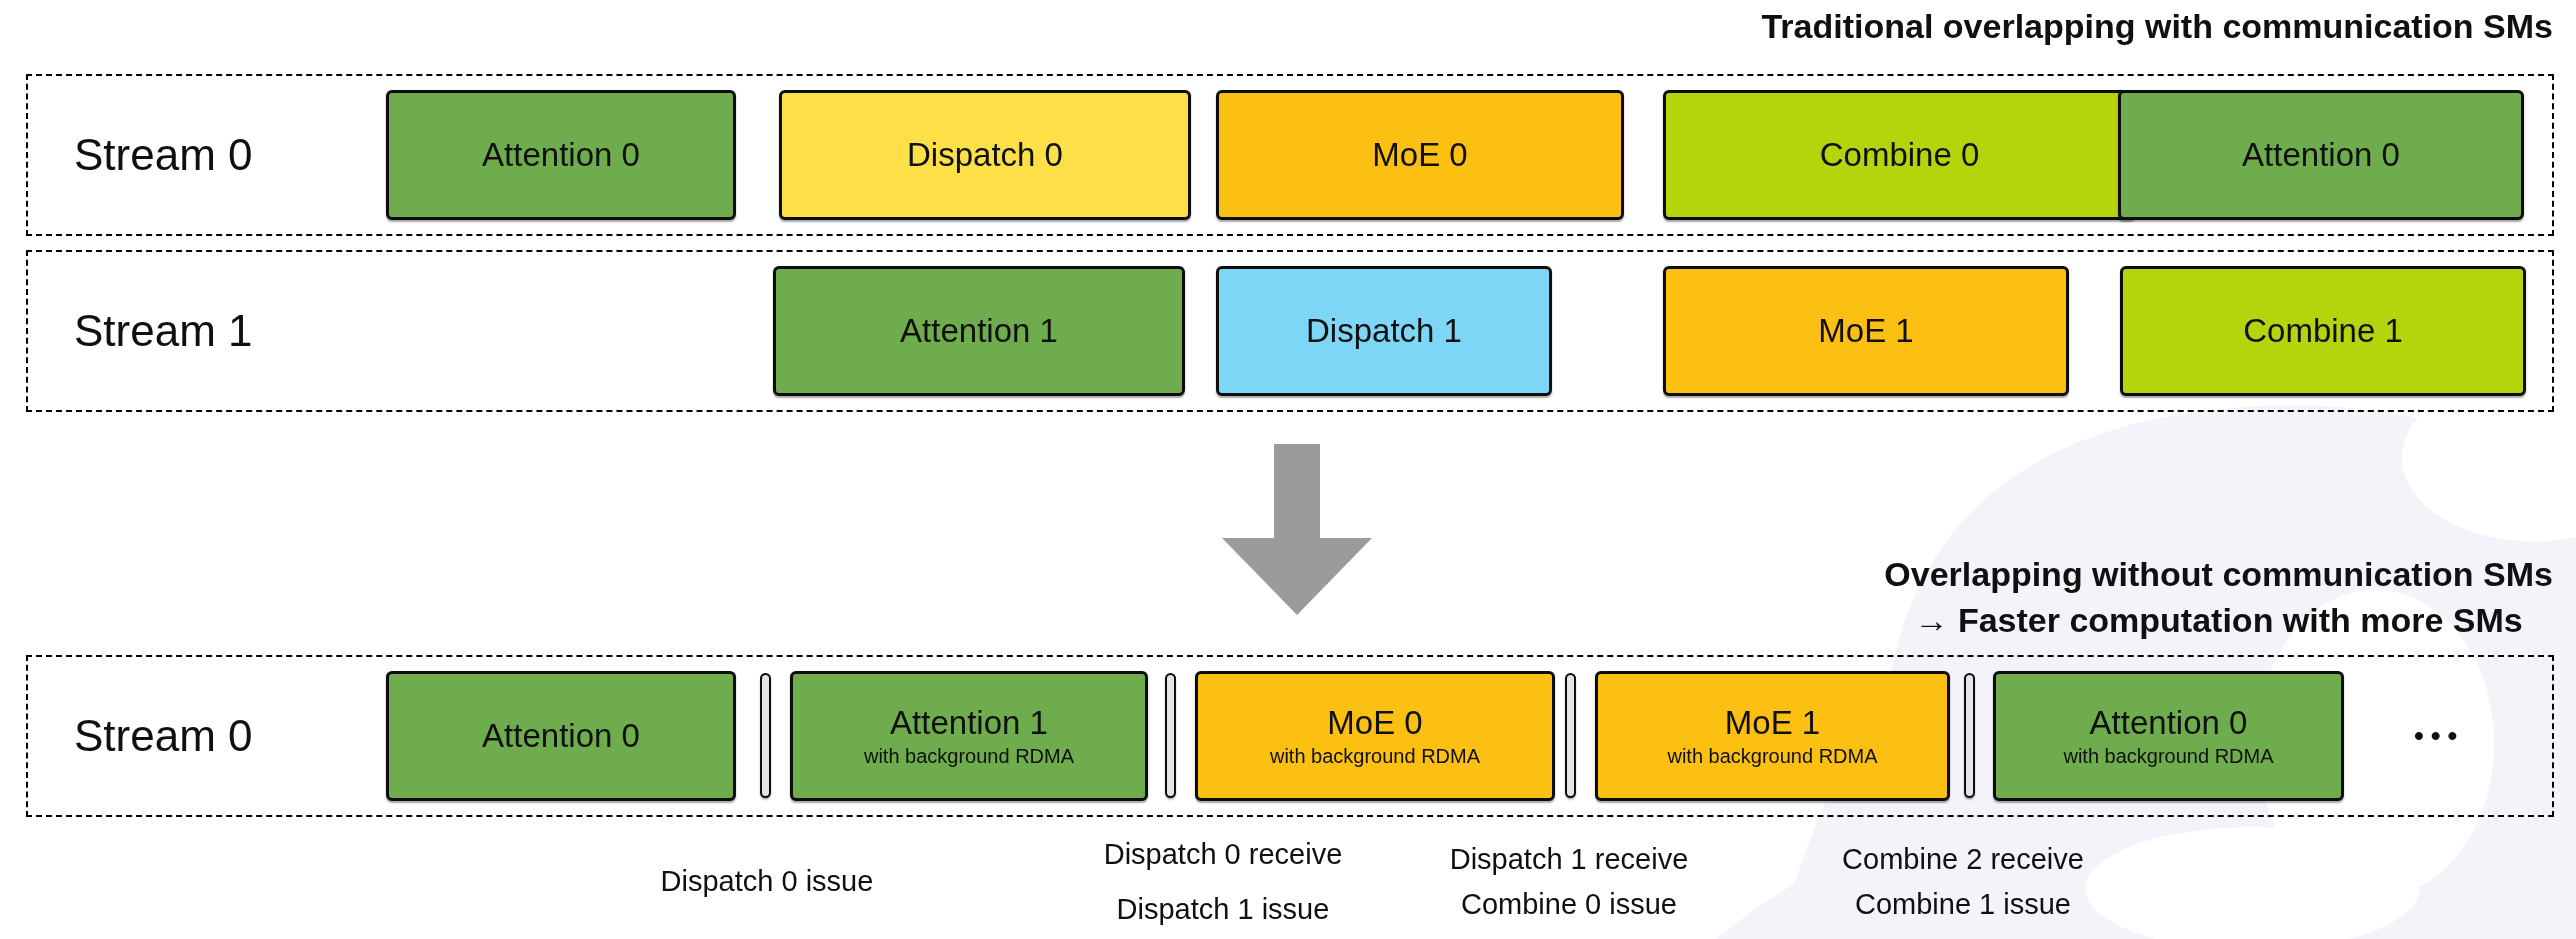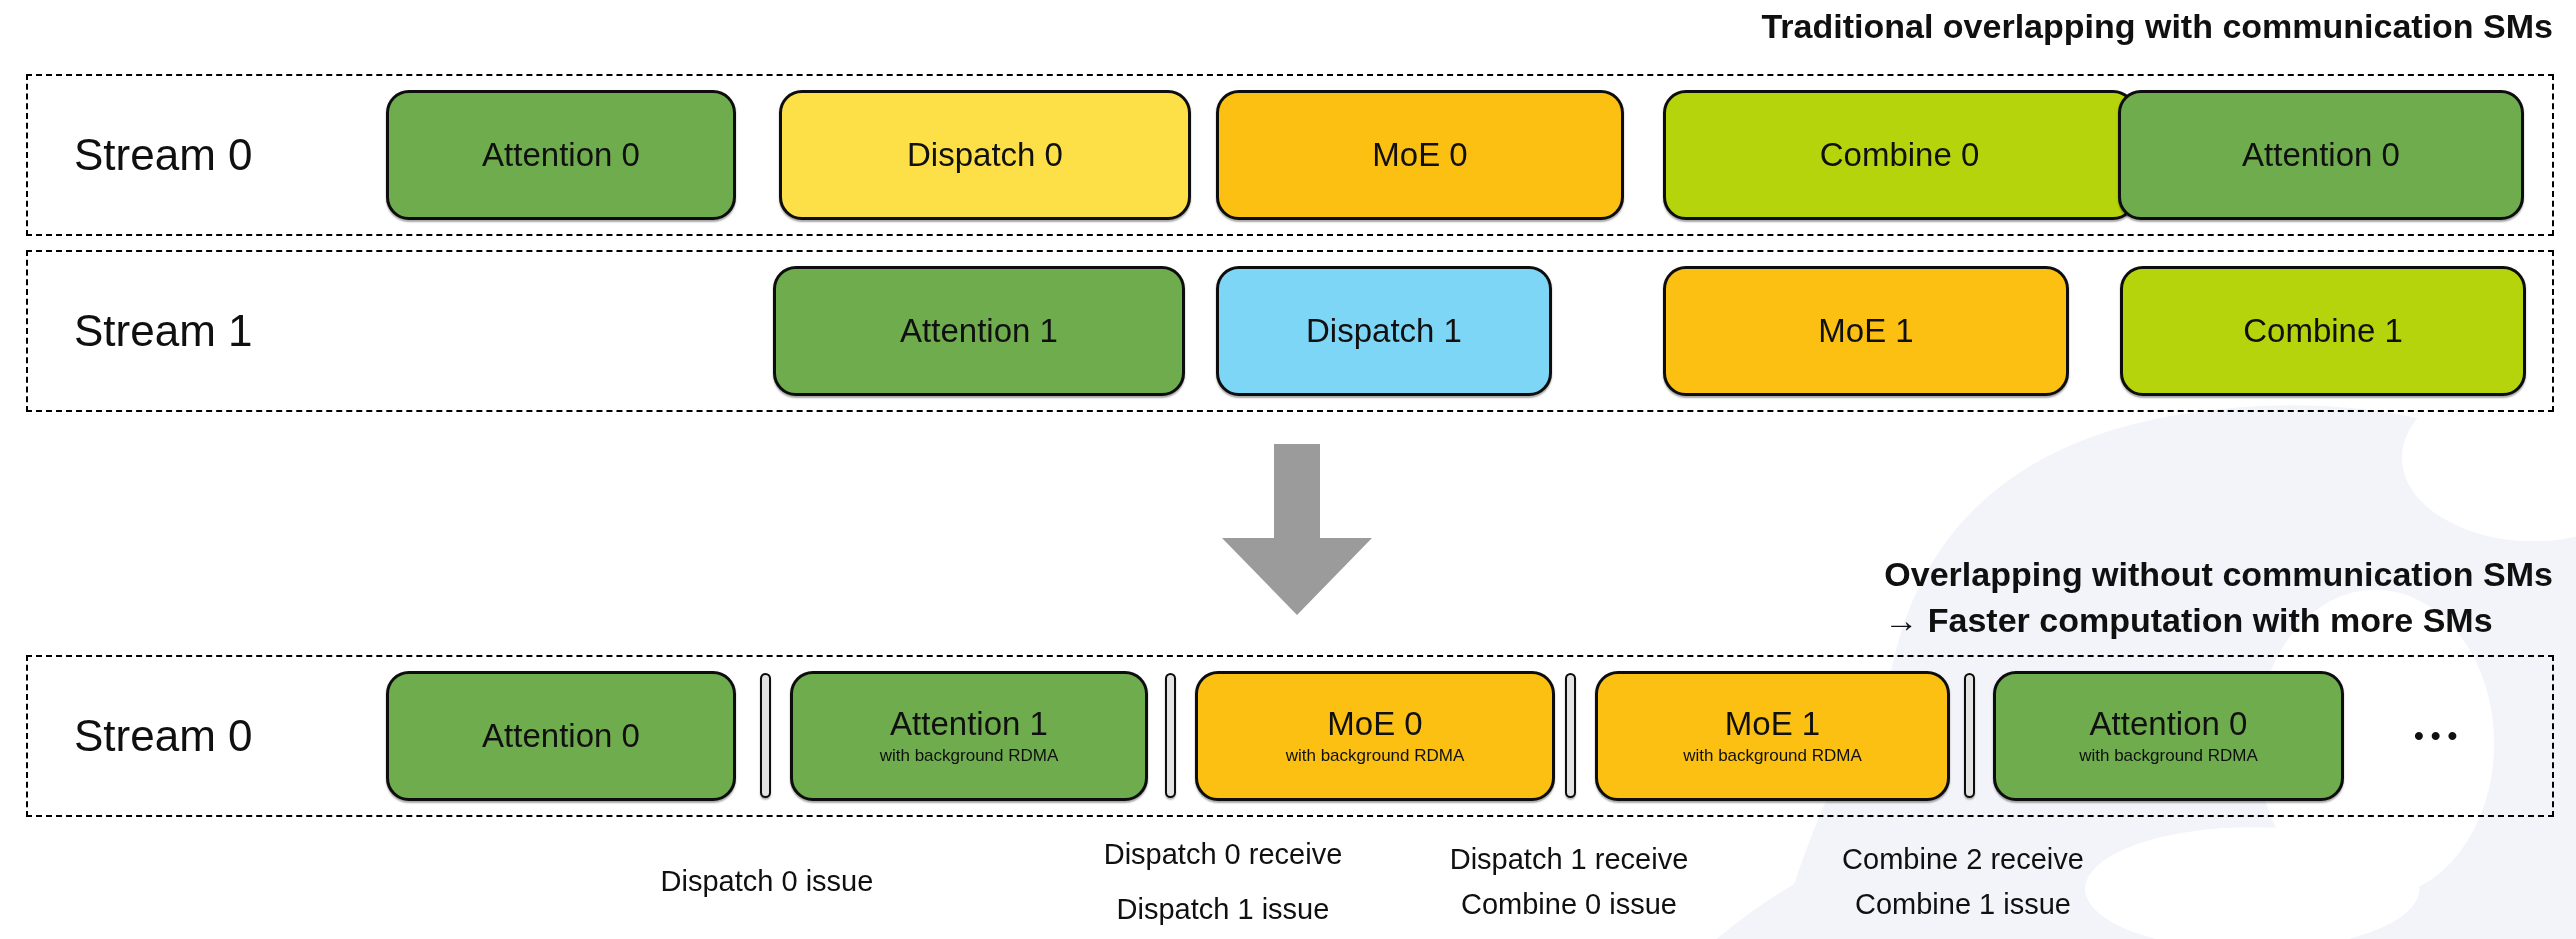--- a/index.html
+++ b/index.html
@@ -1,39 +1,39 @@
 <!DOCTYPE html>
 <html style="font-size:14px"><head>
 <meta charset="utf-8">
 <style>
   html,body { margin:0; padding:0; background:#ffffff; }
   body { font-family:"Liberation Sans", sans-serif; color:#101010; }
   .canvas { position:relative; width:2576px; height:940px; background:#ffffff; overflow:hidden; }
 
   .watermark { position:absolute; left:0; top:0; z-index:0; }
 
-  .title { position:absolute; right:23px; font-weight:700; font-size:34px; text-align:left; z-index:3; }
+  .title { position:absolute; right:23px; font-weight:700; font-size:34px; text-align:center; z-index:3; }
   .title-top { top:7px; }
   .title-bottom { top:551px; line-height:46px; }
 
   .stream-box { position:absolute; left:26px; width:2528px; height:162px;
                 border:2.6px dashed #000; box-sizing:border-box; z-index:2; }
   .box-top0 { top:74px; }
   .box-top1 { top:250px; }
   .box-bottom { top:655px; }
 
   .stream-label { position:absolute; left:46px; top:50%; transform:translateY(-50%);
                   font-size:44px; white-space:nowrap; }
 
   .block { position:absolute; top:14px; height:130px; box-sizing:border-box;
-           border:3.5px solid #0d0d0d; border-radius:23px;
+           border:3.5px solid #0d0d0d; border-radius:6px;
            display:flex; flex-direction:column; align-items:center; justify-content:center;
            row-gap:4.4px; box-shadow:0 1.8px 1.8px rgba(0,0,0,0.35); }
   .block-label { font-size:33px; line-height:1.1; white-space:nowrap; }
-  .block-sub   { font-size:17px; line-height:1.1; white-space:nowrap; }
+  .block-sub   { font-size:20px; line-height:1.1; white-space:nowrap; }
 
   .sep { position:absolute; top:16px; height:125px; width:11.4px; box-sizing:border-box;
          background:#e4e4e4; border:2.6px solid #0d0d0d; border-radius:7px;
          box-shadow:0 1.8px 1.8px rgba(0,0,0,0.3); }
 
   .ellipsis { position:absolute; top:50%; transform:translateY(-50%);
               font-weight:700; font-size:28px; letter-spacing:7px; }
 
   .arrow-stem { position:absolute; left:1274px; top:444px; width:46px; height:95px;
                 background:#9b9b9b; z-index:2; }

